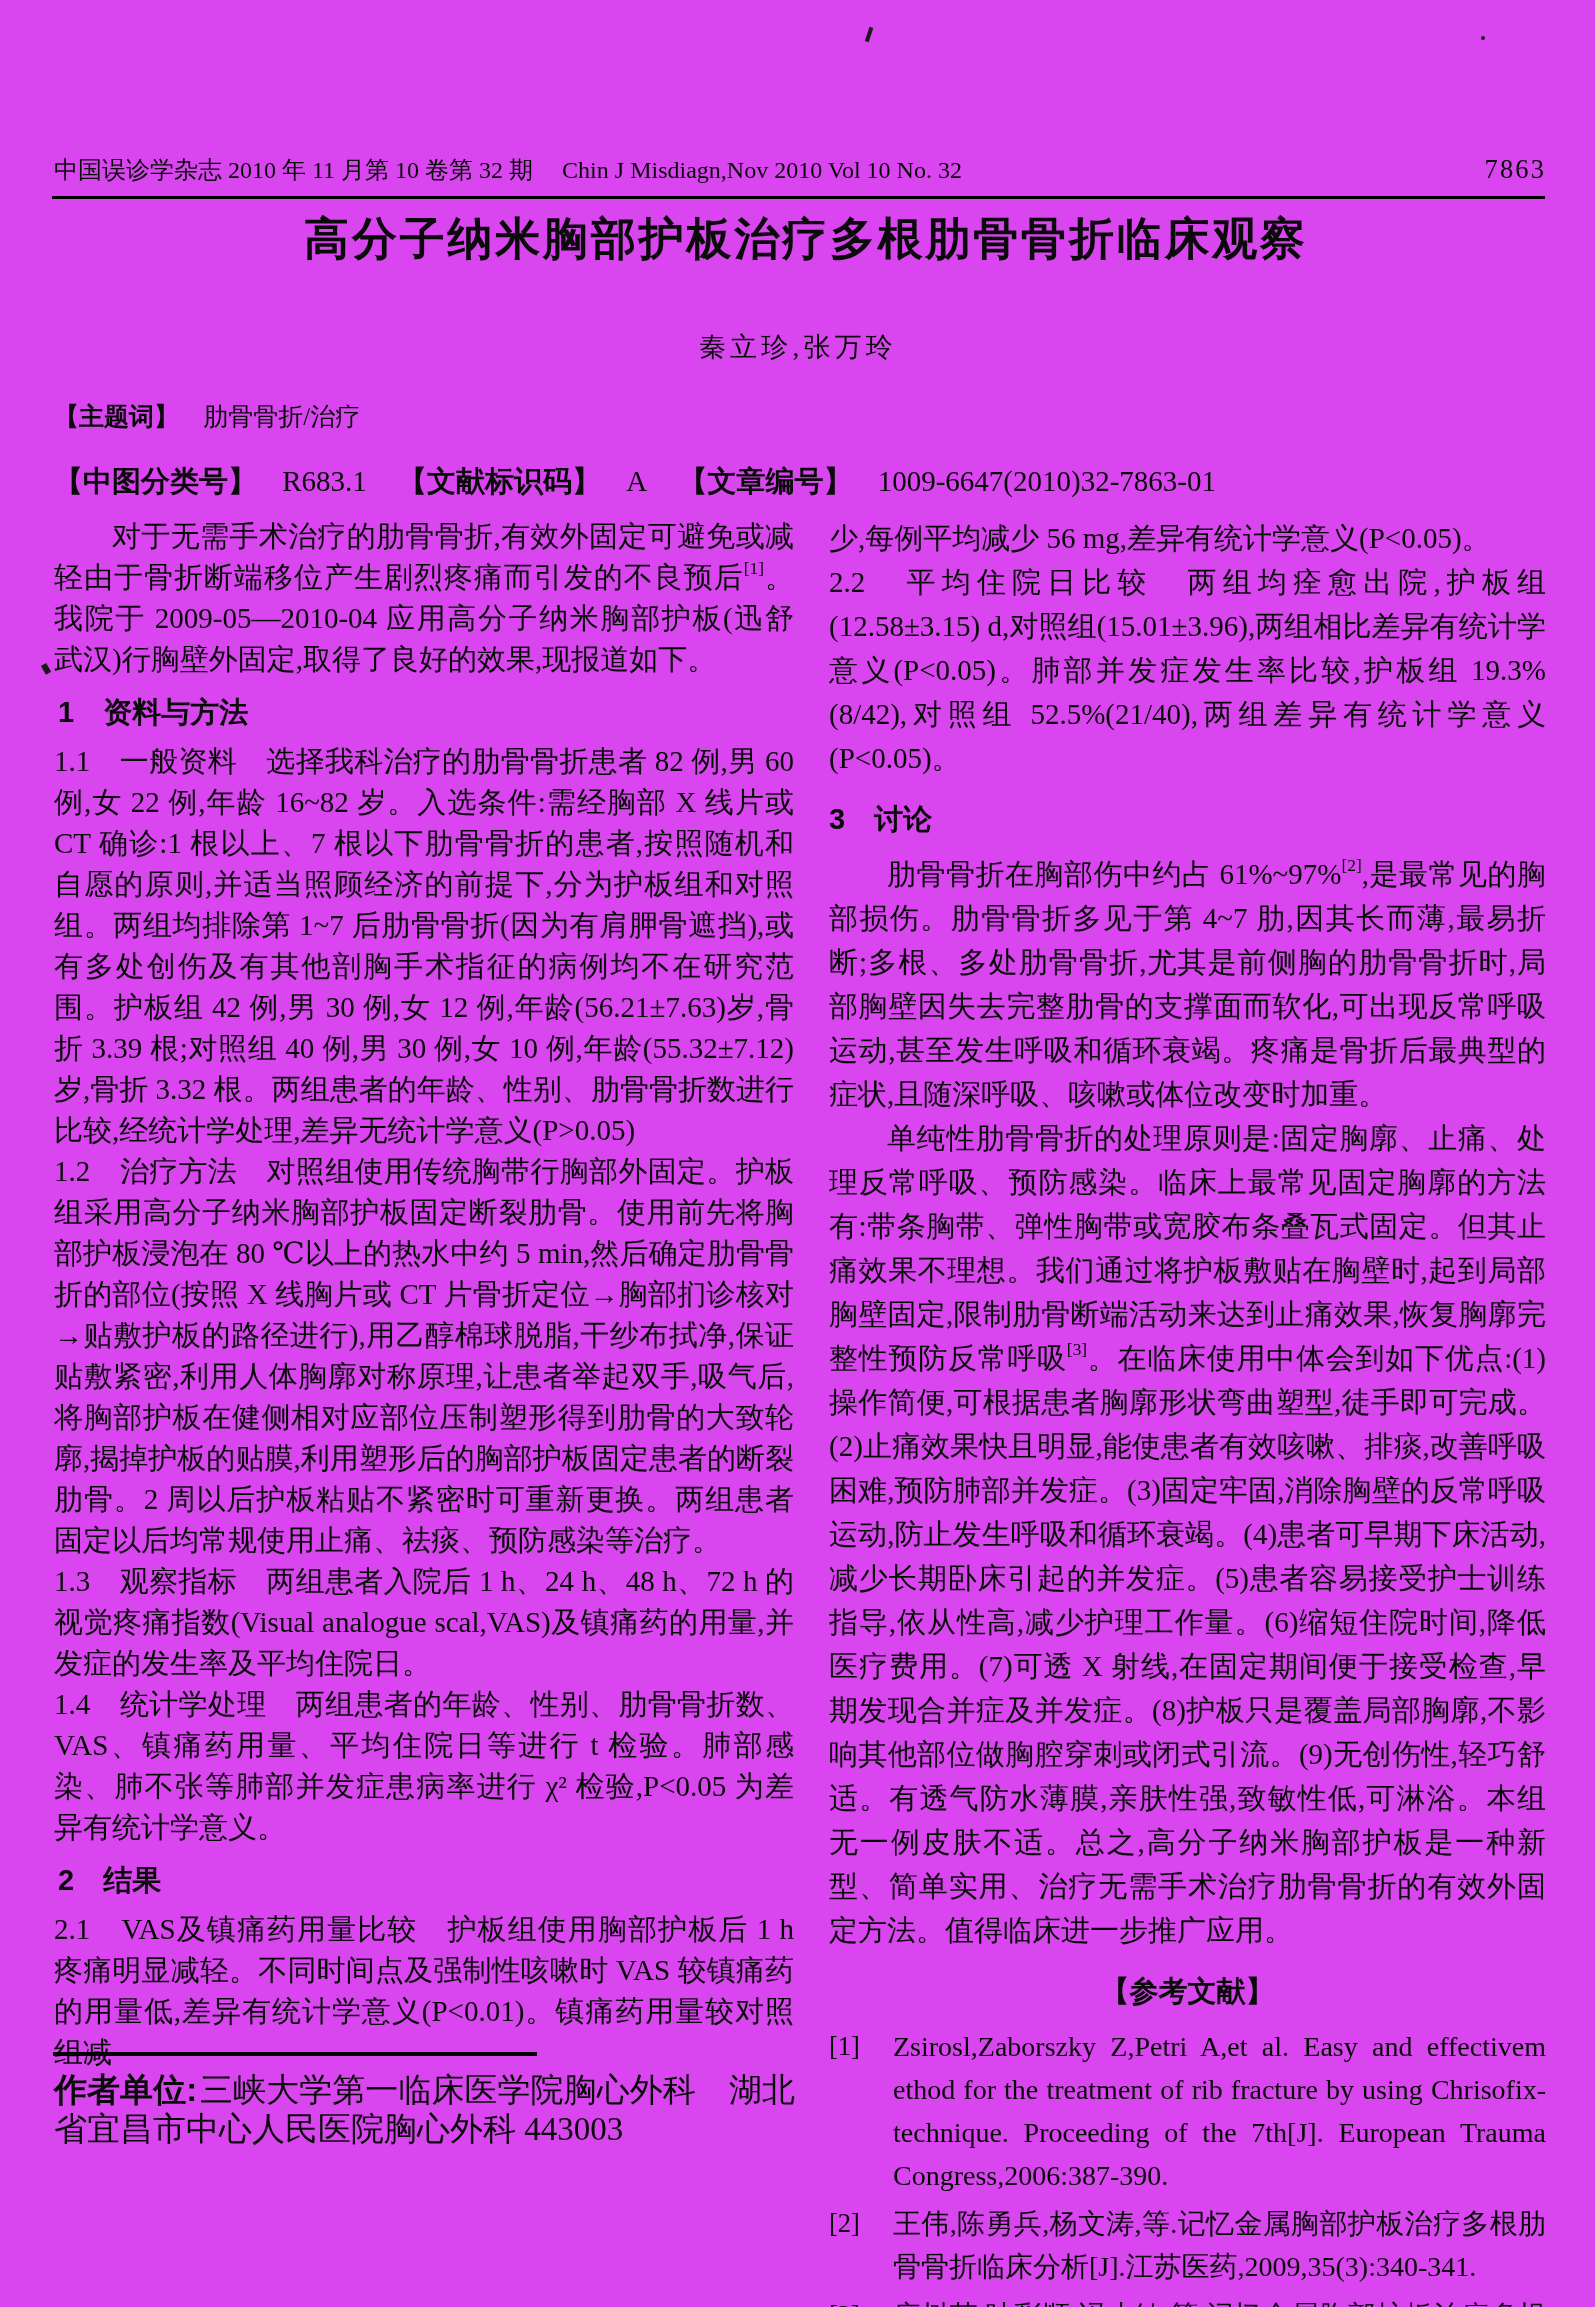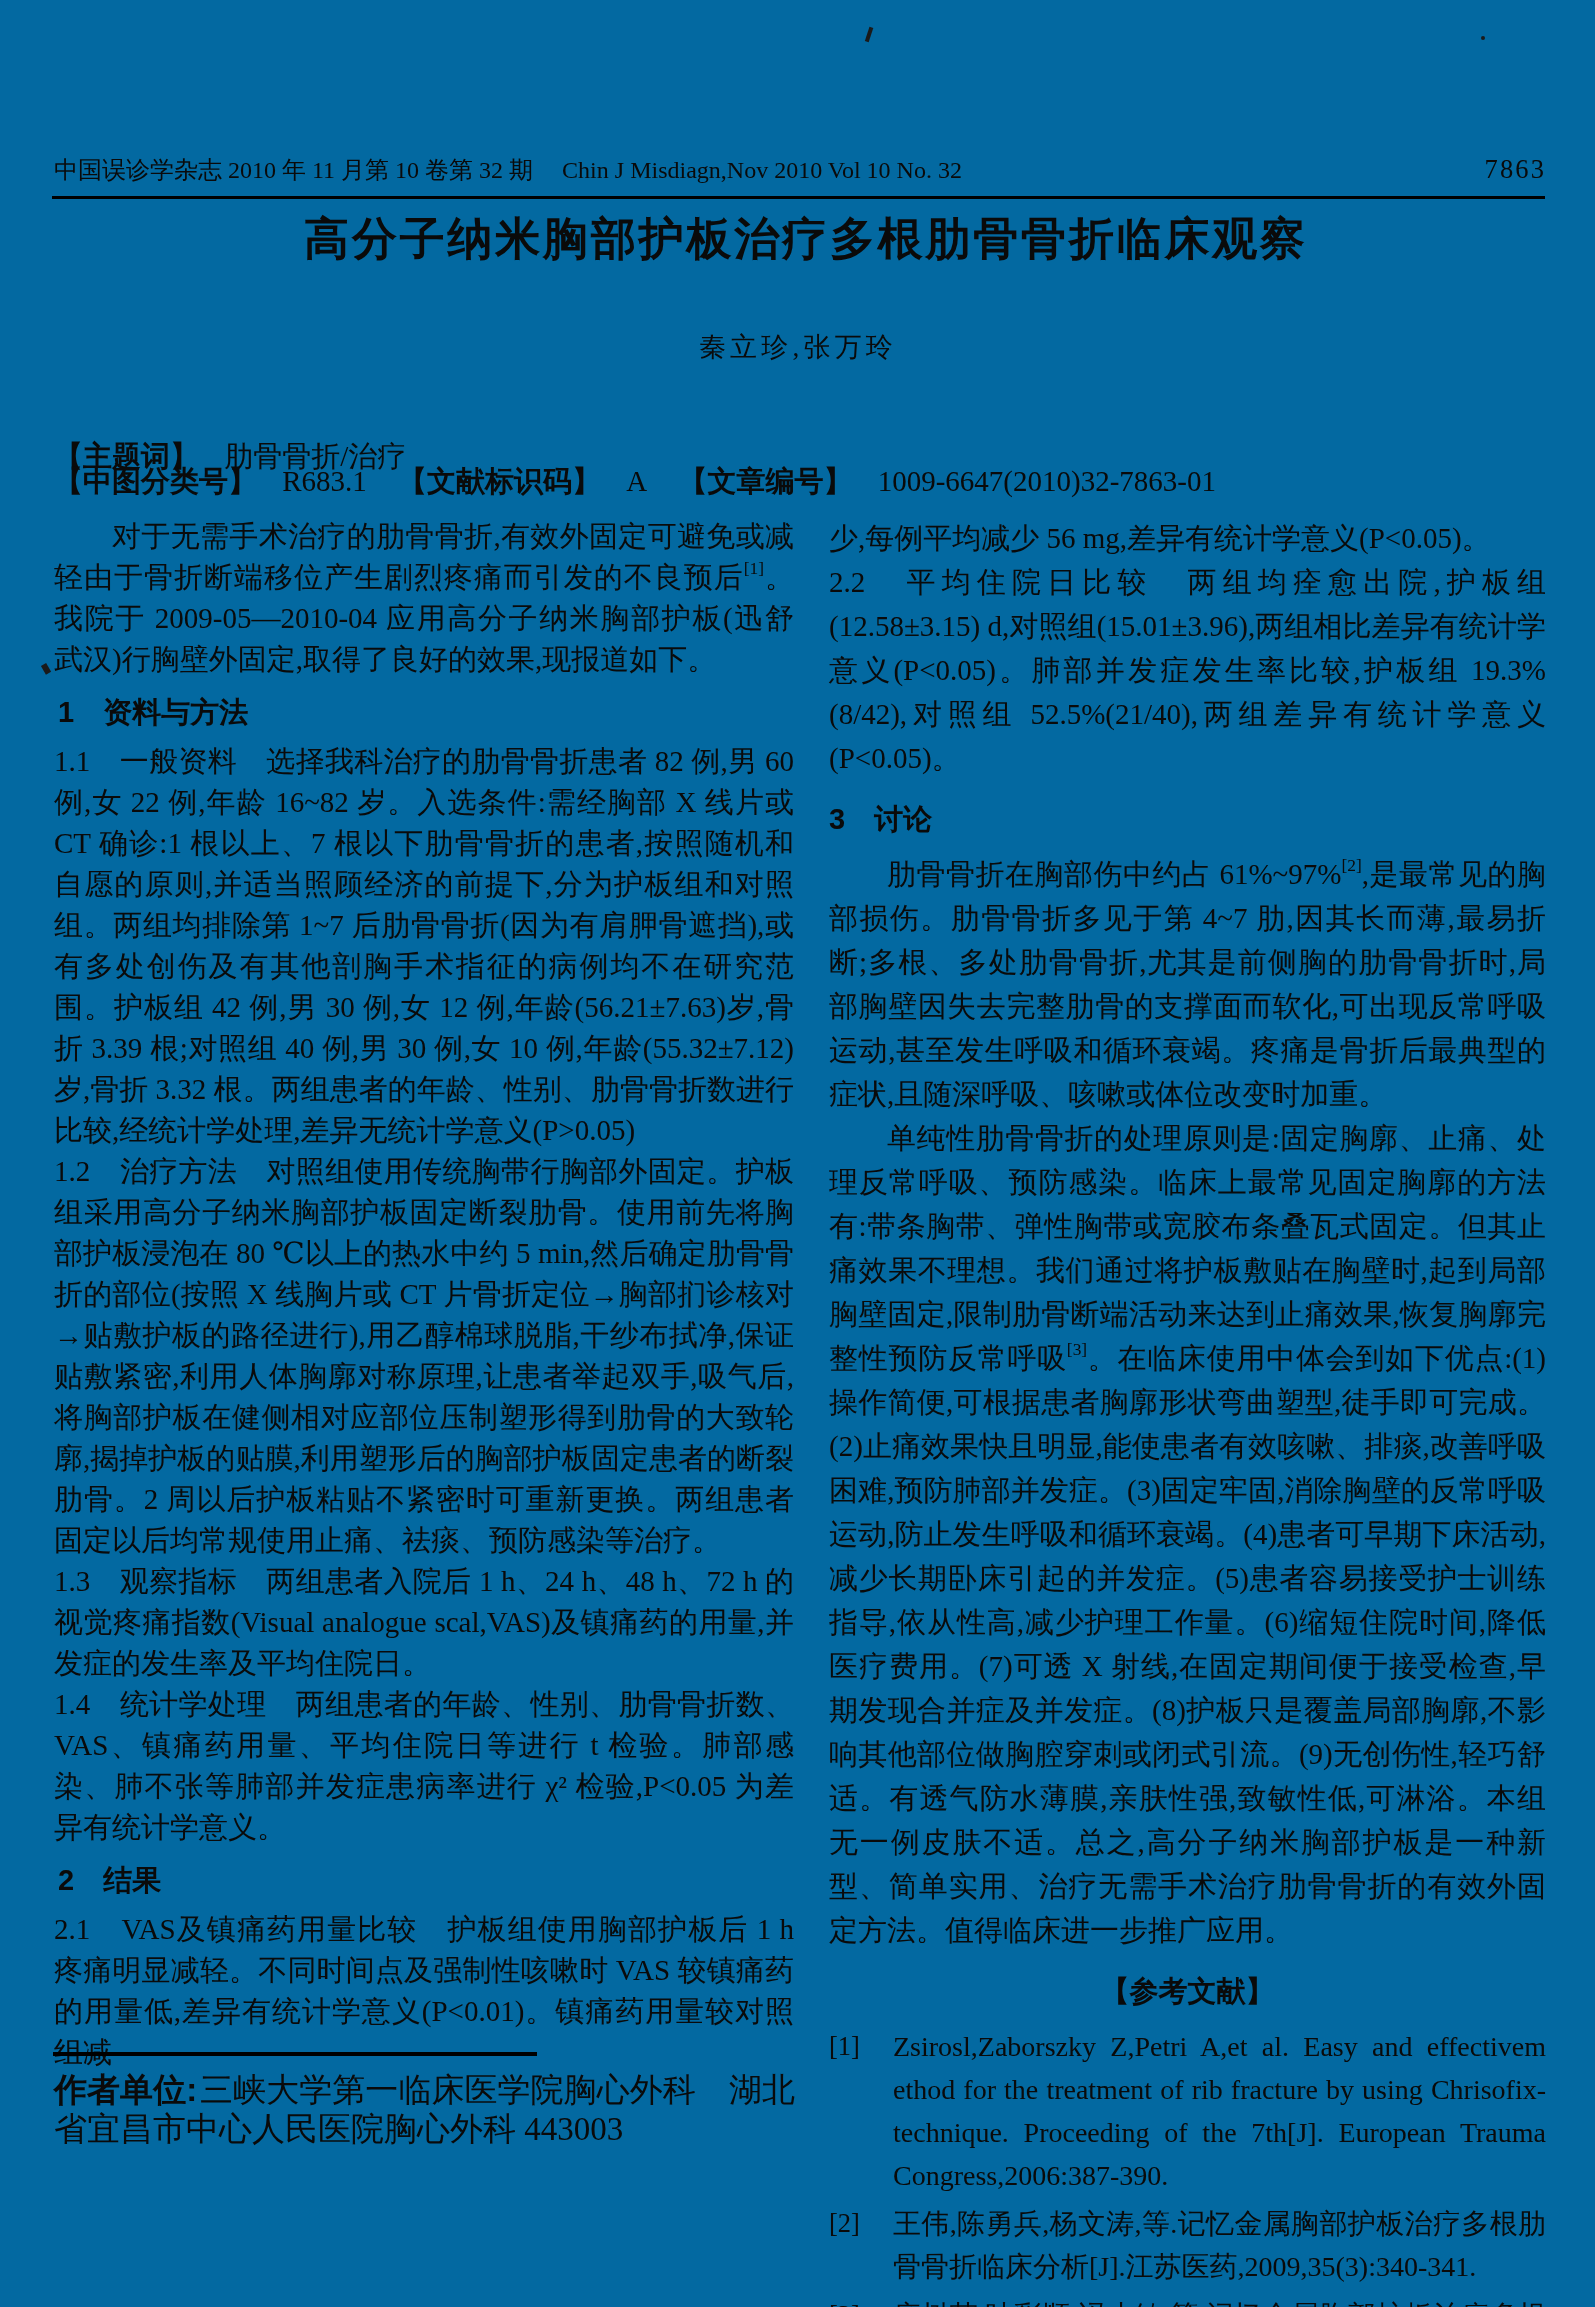--- a/index.html
+++ b/index.html
@@ -1,21 +1,21 @@
 <!DOCTYPE html>
 <html lang="zh" style="font-size:11px"><head>
 <meta charset="utf-8">
 <title>7863 - 中国误诊学杂志</title>
 <style>
   html, body { margin: 0; padding: 0; background: #ffffff; }
   .page {
     position: relative;
     width: 1596px;
     height: 2307px;
-    background: #0369a1;
+    background: #d946ef;
     color: #0a0a0a;
     font-family: "Liberation Serif", "DejaVu Serif", serif;
     overflow: hidden;
   }
   
   .running-head {
     position: absolute;
     top: 154px; left: 54px; right: 50px;
     display: flex; align-items: baseline;
     font-size: 24px; white-space: nowrap;
@@ -36,21 +36,21 @@
     font-weight: bold;
     font-size: 45px; letter-spacing: 2.8px; margin-left: 8px;
   }
   .article-authors {
     position: absolute;
     top: 329px; left: 0; width: 100%;
     text-align: center;
     font-size: 27px; letter-spacing: 4.2px;
   }
   
-  .meta-row1 { position: absolute; top: 437px; left: 54px; font-size: 29px; white-space: nowrap; }
+  .meta-row1 { position: absolute; top: 400px; left: 54px; font-size: 25px; white-space: nowrap; }
   .meta-row2 {
     position: absolute; top: 462px; left: 54px; width: 1162px;
     display: flex; justify-content: space-between;
     font-size: 29px; white-space: nowrap;
   }
   .meta-label { font-family: "Liberation Sans", "DejaVu Sans", sans-serif; font-weight: bold; }
   .meta-value { margin-left: 18px; }
   
   .col { position: absolute; top: 516px; }
   .col-left  { left: 54px;  width: 740px; }

